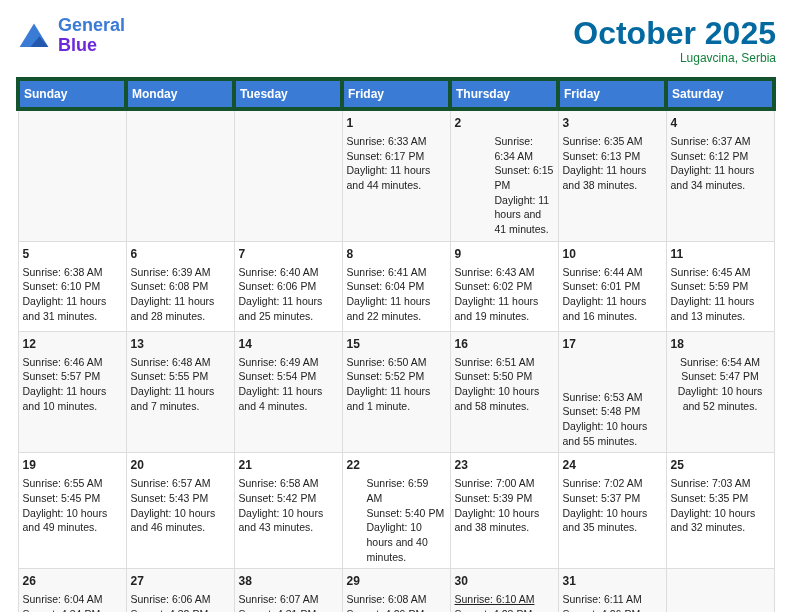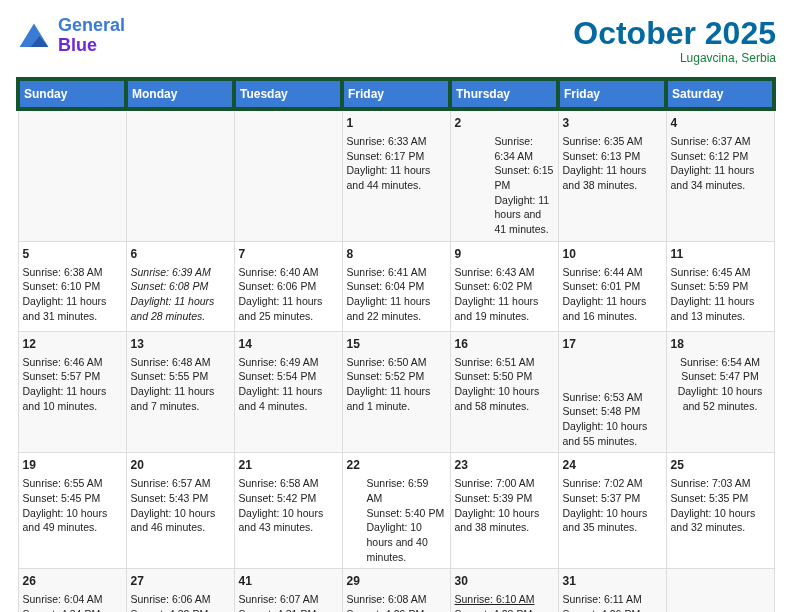--- a/index.html
+++ b/index.html
@@ -156,21 +156,21 @@
       </tr>
       <tr>
         <td>
           <span class="day-num">5</span>
           <div class="day-info" style="white-space: pre-line;">Sunrise: 6:38 AM
 Sunset: 6:10 PM
 Daylight: 11 hours and 31 minutes.</div>
         </td>
         <td>
           <span class="day-num">6</span>
-          <div class="day-info" style="white-space: pre-line; font-style: italic;">Sunrise: 6:39 AM
+          <div class="day-info" style="white-space: pre-line;">Sunrise: 6:39 AM
 Sunset: 6:08 PM
 Daylight: 11 hours and 28 minutes.</div>
         </td>
         <td>
           <span class="day-num">7</span>
           <div class="day-info" style="white-space: pre-line;">Sunrise: 6:40 AM
 Sunset: 6:06 PM
 Daylight: 11 hours and 25 minutes.</div>
         </td>
         <td>
@@ -293,21 +293,21 @@
 Sunset: 4:34 PM
 Daylight: 10 hours and 29 minutes.</div>
         </td>
         <td>
           <span class="day-num">27</span>
           <div class="day-info" style="white-space: pre-line;">Sunrise: 6:06 AM
 Sunset: 4:32 PM
 Daylight: 10 hours and 26 minutes.</div>
         </td>
         <td>
-          <span class="day-num">41</span>
+          <span class="day-num">38</span>
           <div class="day-info" style="white-space: pre-line;">Sunrise: 6:07 AM
 Sunset: 4:31 PM
 Daylight: 10 hours and 23 minutes.</div>
         </td>
         <td>
           <span class="day-num">29</span>
           <div class="day-info" style="white-space: pre-line;">Sunrise: 6:08 AM
 Sunset: 4:29 PM
 Daylight: 10 hours and 20 minutes.</div>
         </td>

